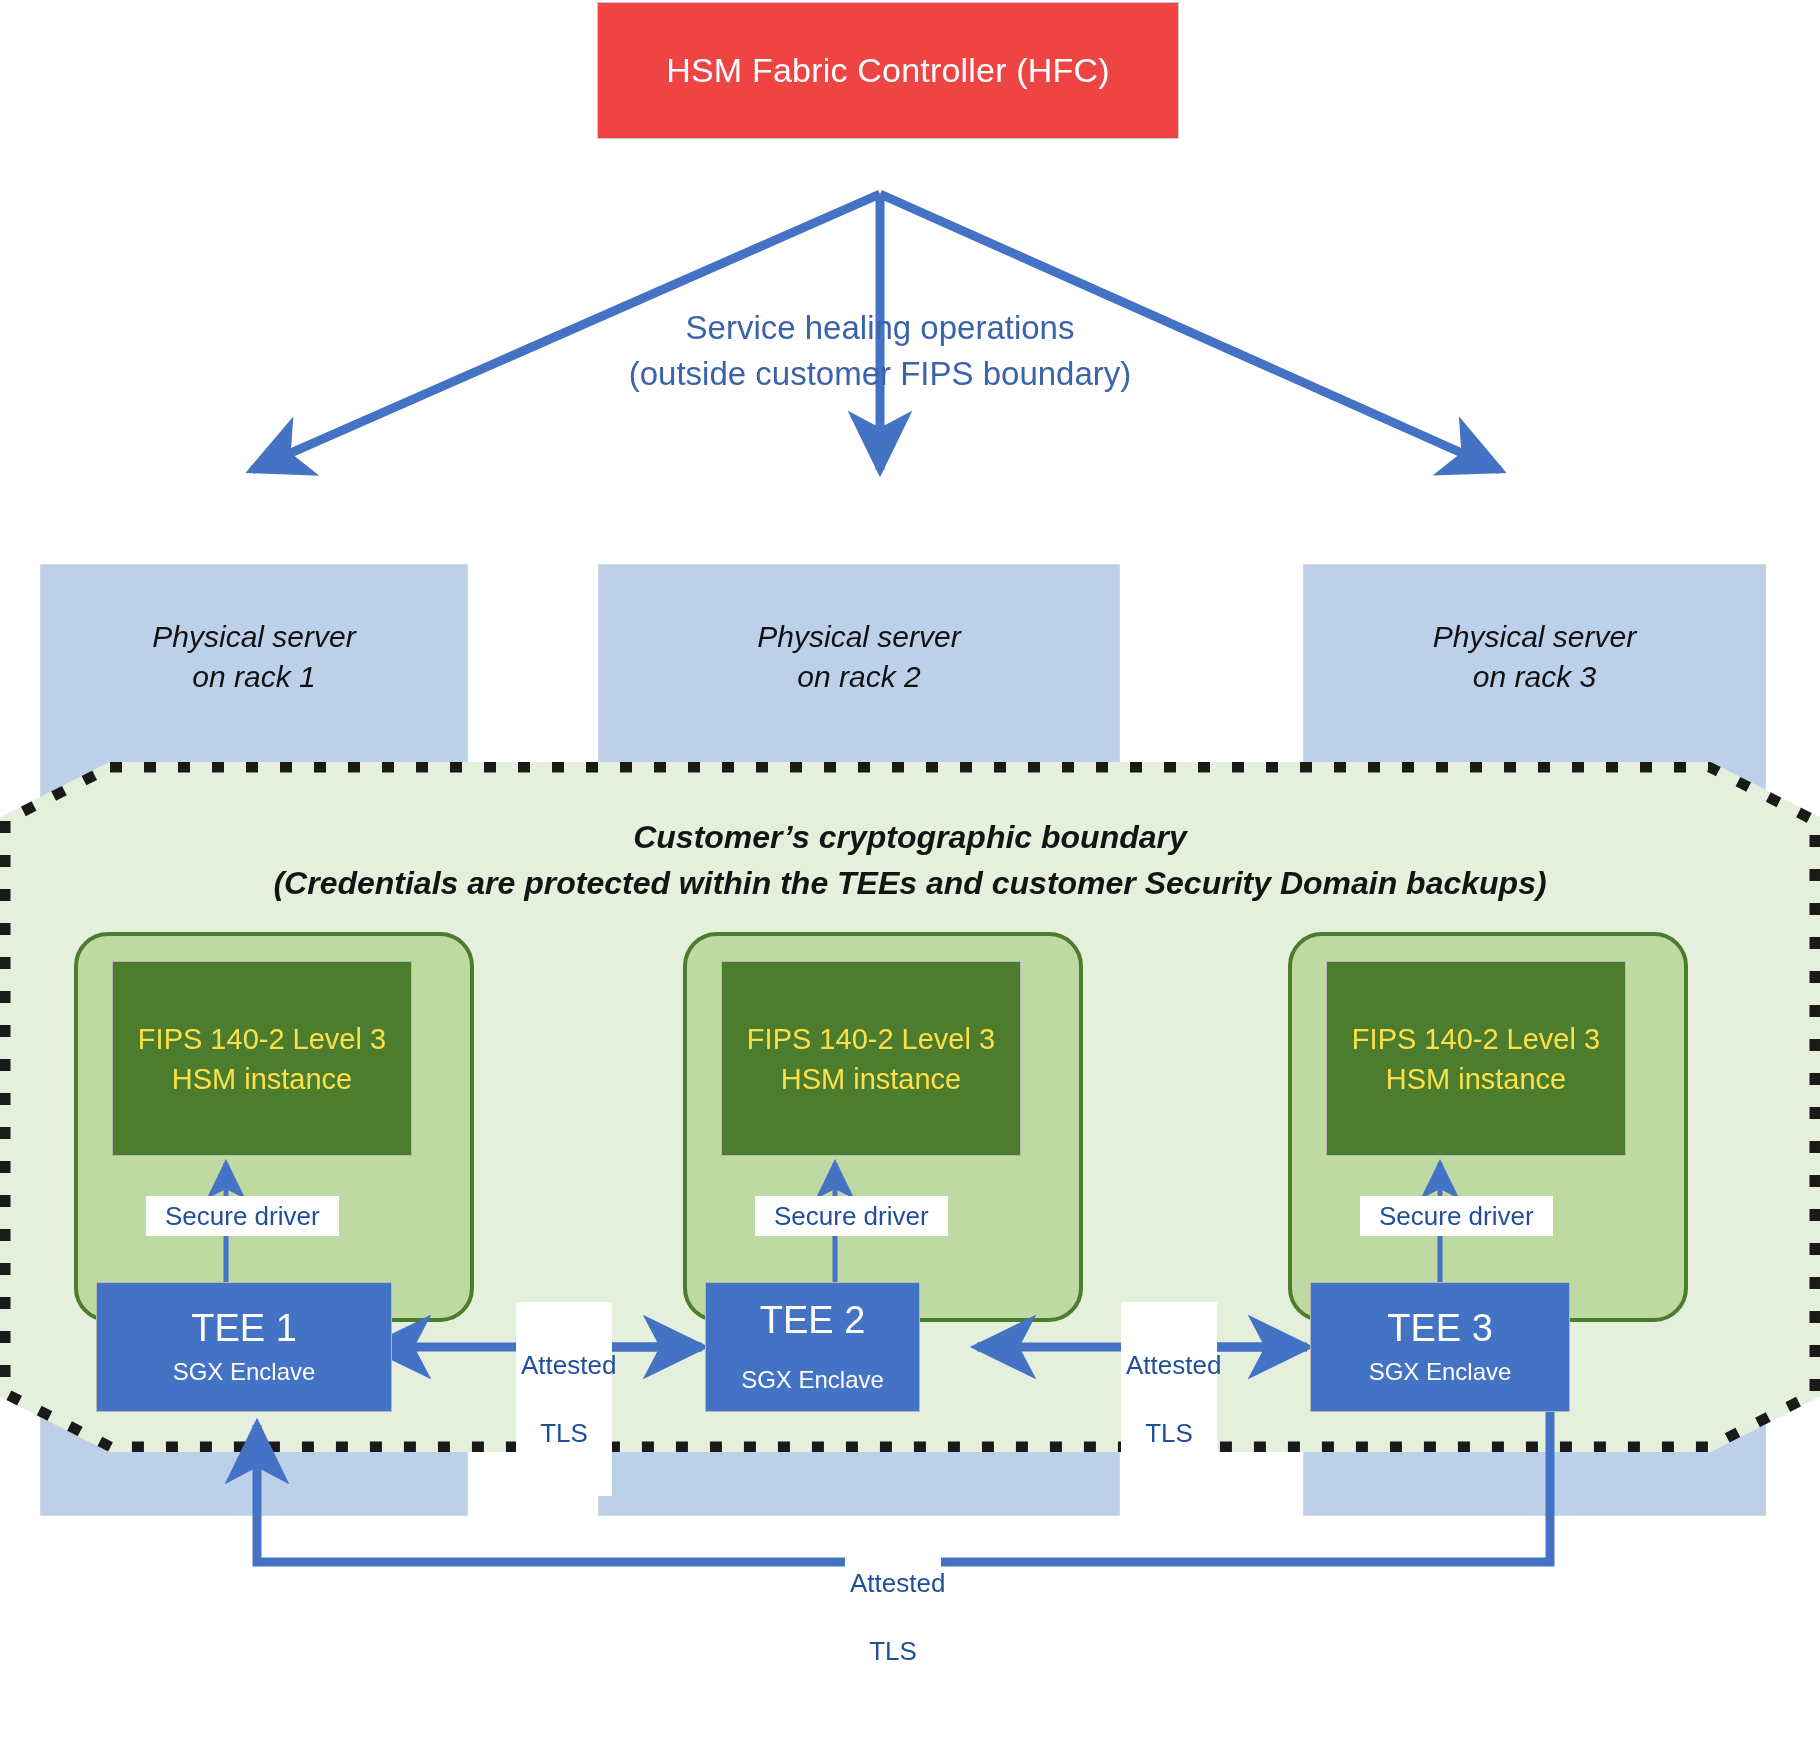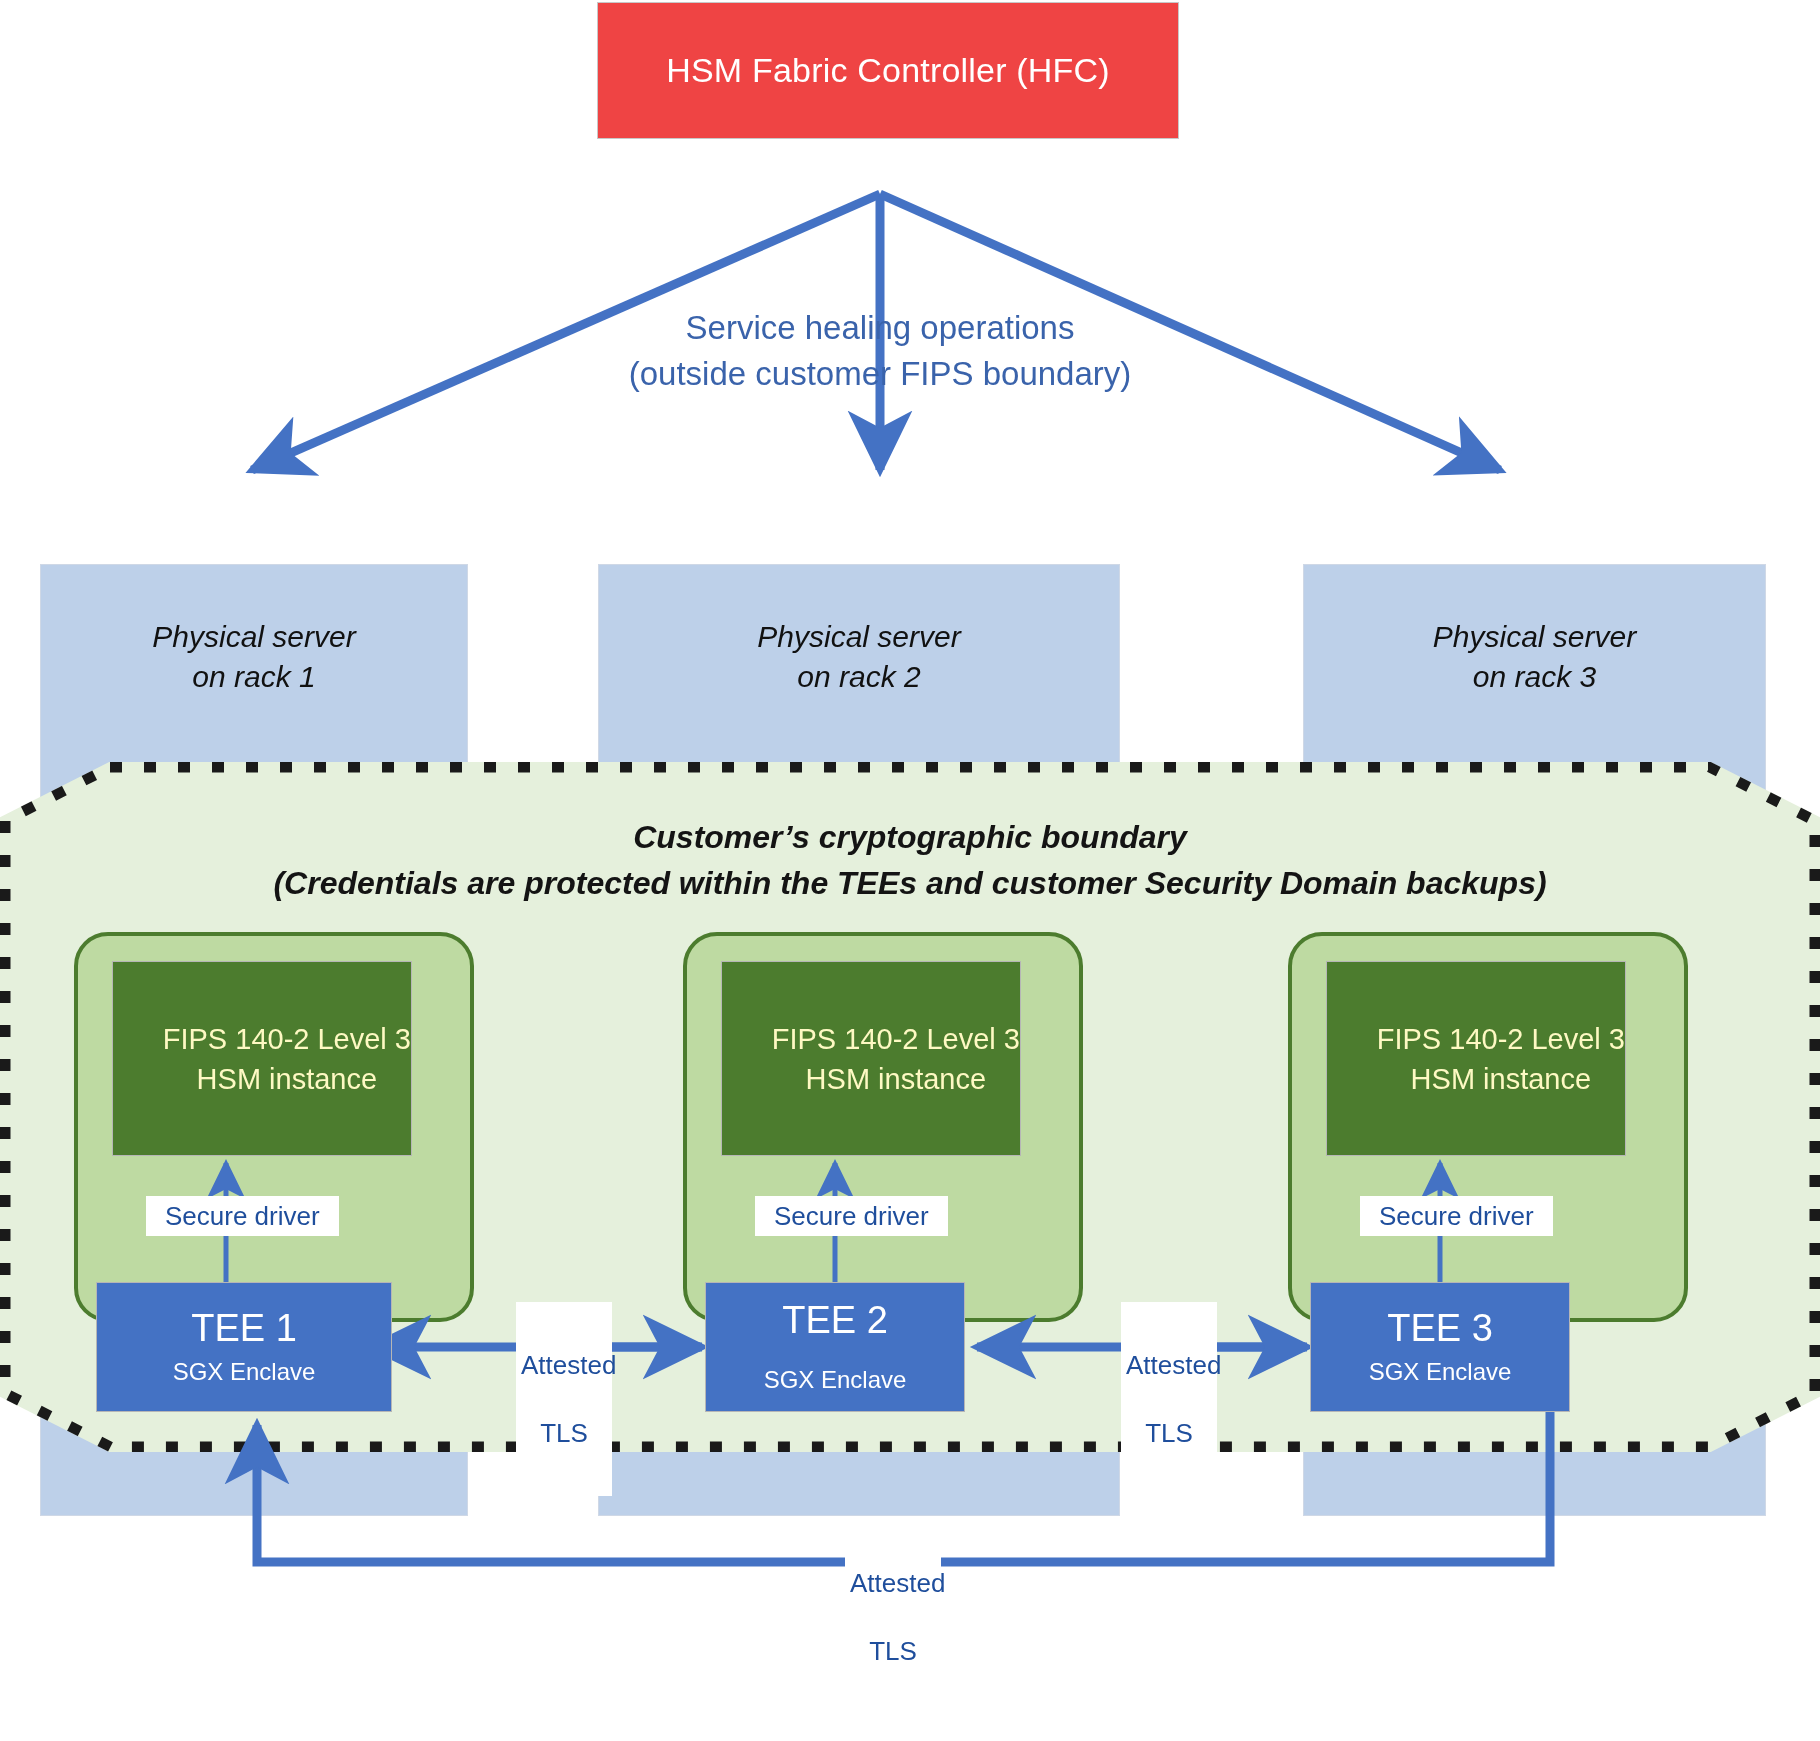--- a/index.html
+++ b/index.html
@@ -51,36 +51,36 @@
   
   .tee-group{
     background:#bedaa2;border:4px solid #4c7c2e;border-radius:34px;
   }
   #g1{left:74px;top:932px;width:400px;height:390px;}
   #g2{left:683px;top:932px;width:400px;height:390px;}
   #g3{left:1288px;top:932px;width:400px;height:390px;}
 
   .hsm{
     background:#4c7c2e;border:1px solid #b6b6b6;
-    display:flex;align-items:center;justify-content:flex-end;
-    text-align:center;color:#fef9c3;font-size:29px;line-height:40px;
+    display:flex;align-items:center;justify-content:center;
+    text-align:center;color:#fde047;font-size:29px;line-height:40px;
   }
   #hsm1{left:112px;top:961px;width:300px;height:195px;}
   #hsm2{left:721px;top:961px;width:300px;height:195px;}
   #hsm3{left:1326px;top:961px;width:300px;height:195px;}
 
   .tee{
     background:#4472c4;border:1px solid #b6b6b6;
     display:flex;flex-direction:column;align-items:center;justify-content:center;
     color:#fff;
   }
   .tee .tee-title{font-size:38px;line-height:46px;}
   .tee .tee-sub{font-size:24px;line-height:34px;margin-top:4px;}
   #tee1{left:96px;top:1282px;width:296px;height:130px;}
-  #tee2{left:705px;top:1282px;width:260px;height:130px;gap:16px;}
+  #tee2{left:705px;top:1282px;width:215px;height:130px;gap:16px;}
   #tee3{left:1310px;top:1282px;width:260px;height:130px;}
 
   
   .chip{
     background:#ffffff;color:#1f4e9c;font-size:26px;line-height:34px;
     padding:12px 5px;text-align:center;white-space:pre-line;
   }
   .chip2{
     background:#ffffff;color:#1f4e9c;font-size:26px;line-height:36px;
     padding:2px 19px;text-align:center;

